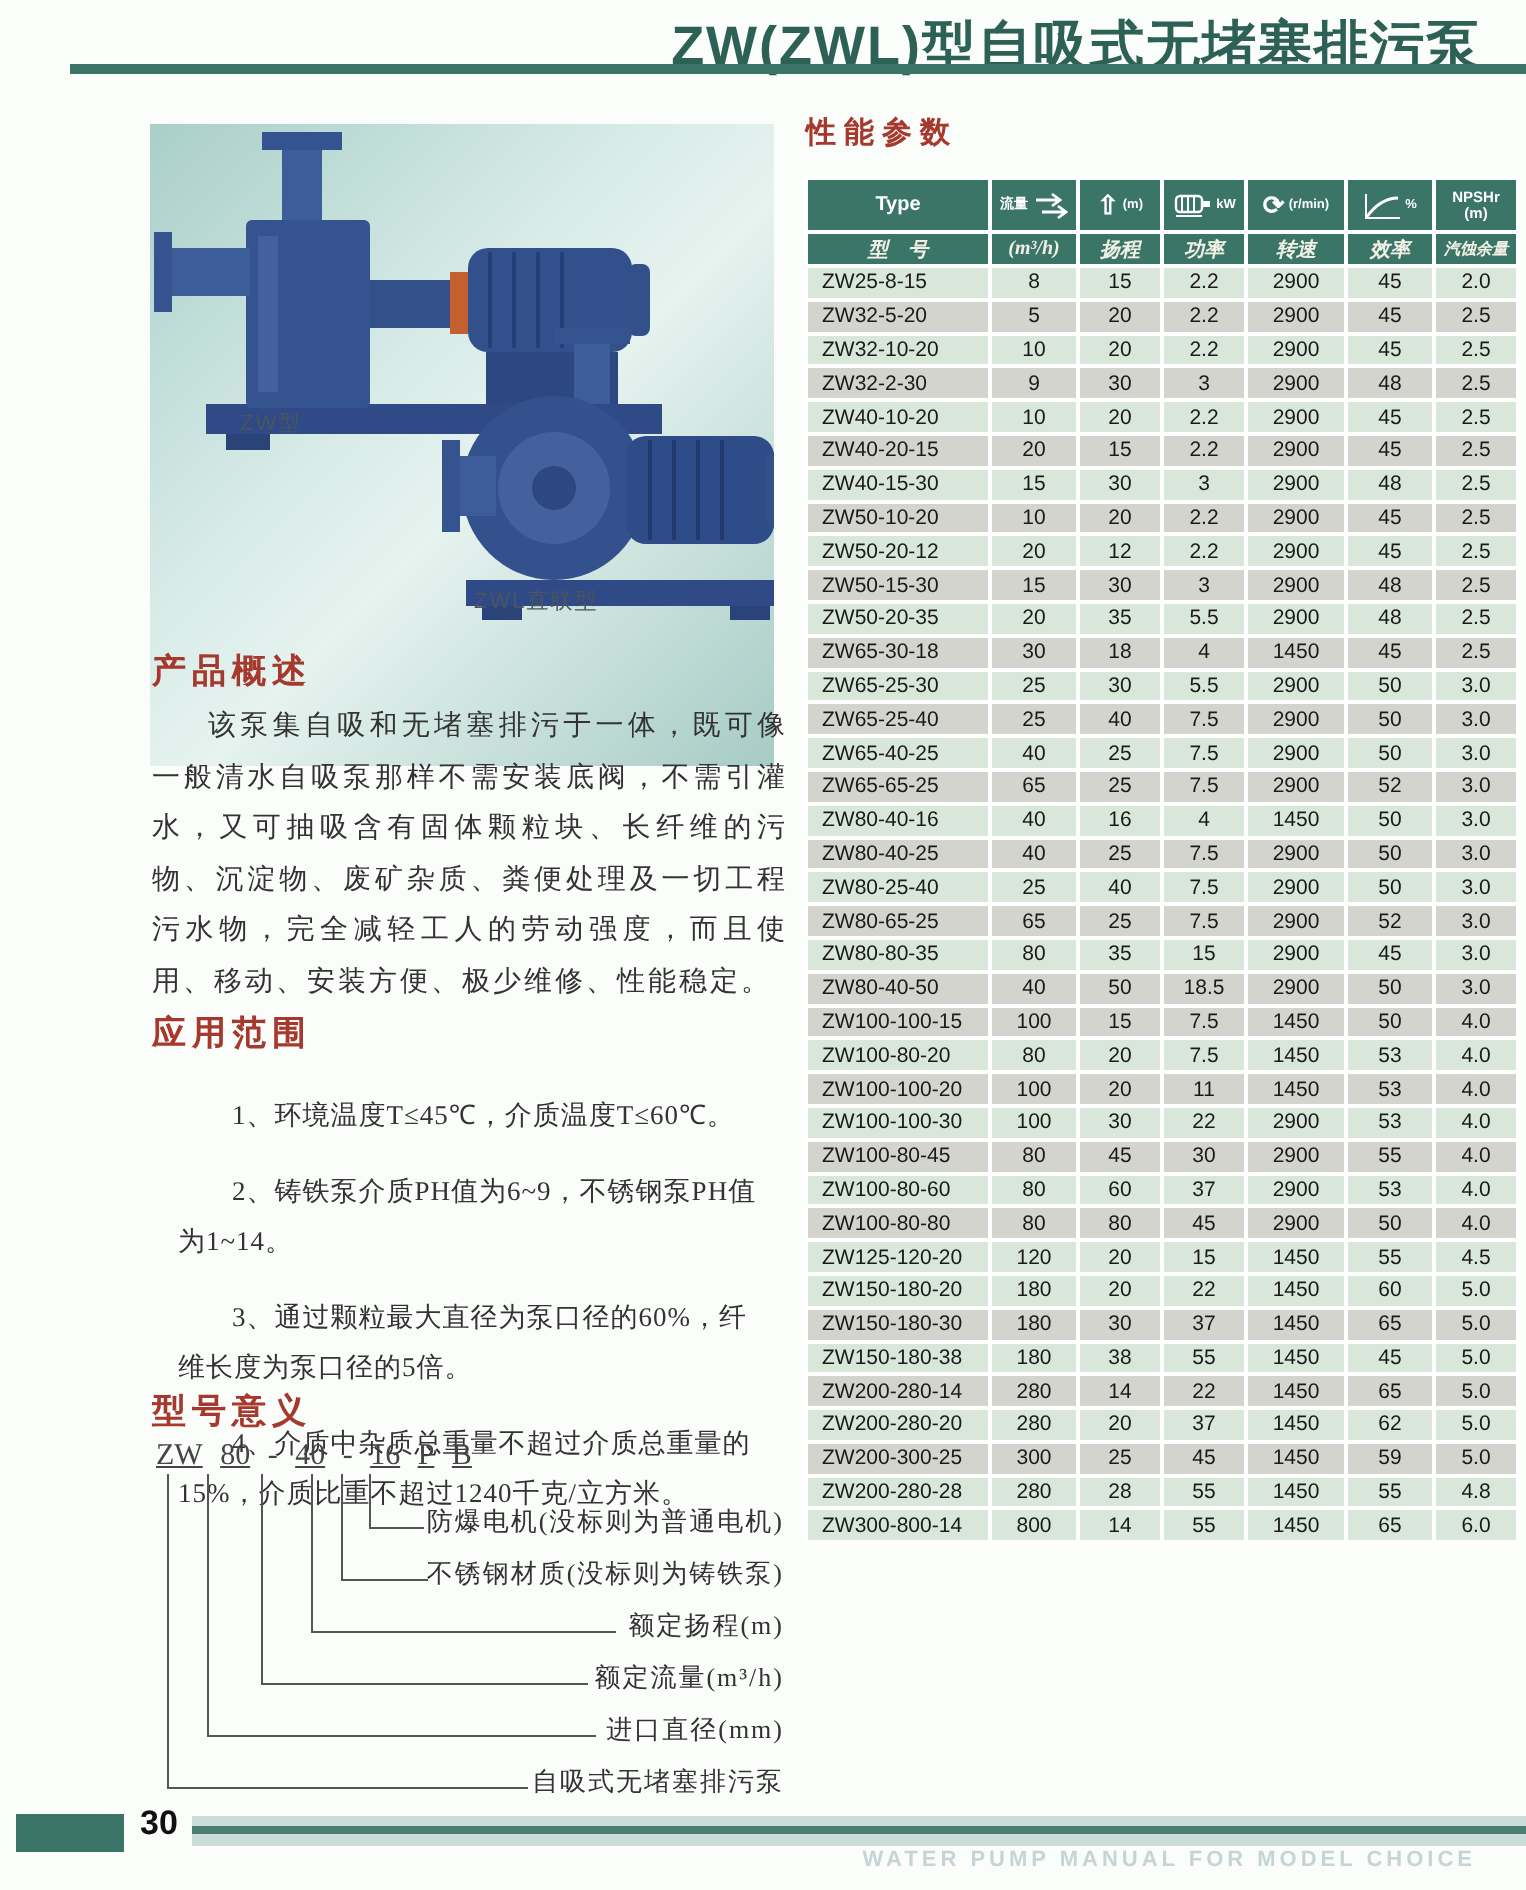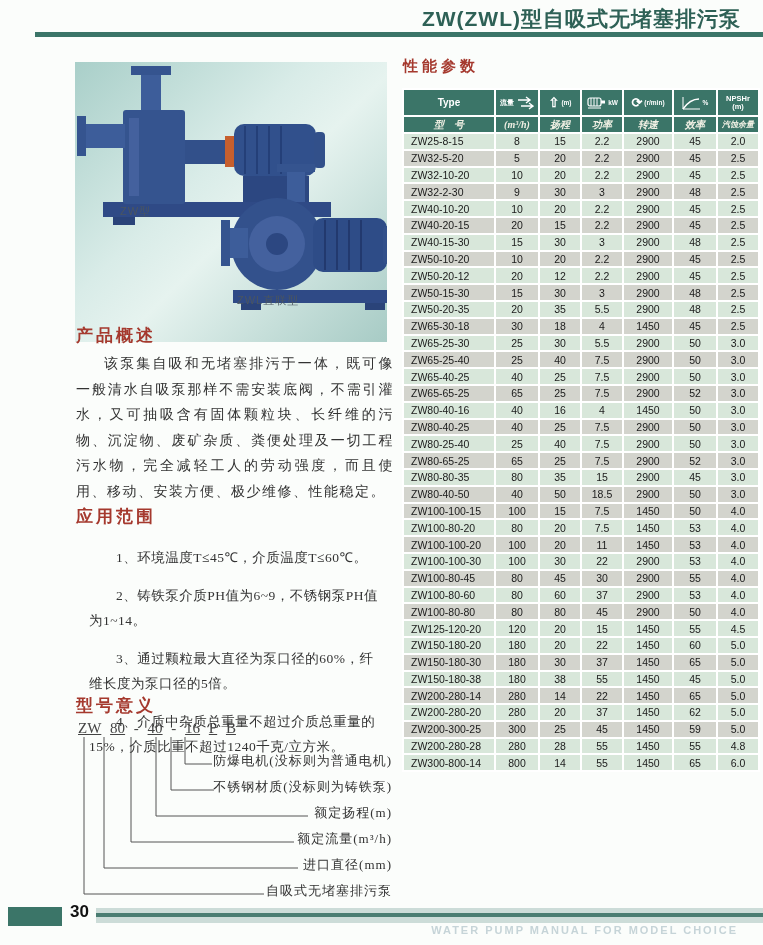--- a/index.html
+++ b/index.html
@@ -5,27 +5,27 @@
   html,body { margin:0; padding:0; }
   body {
     width:763px; height:945px; position:relative;
     background:#fbfdfb;
     font-family:"Liberation Sans", sans-serif;
     overflow:hidden;
   }
   
   .page-title {
     position:absolute; top:5px; right:22px;
-    font-size:21px; font-weight:bold; color:#2e6156; letter-spacing:1px;
+    font-size:27px; font-weight:bold; color:#2e6156; letter-spacing:1px;
   }
   .header-rule { position:absolute; top:32px; left:35px; right:0; height:5px; background:#3b7568; }
 
   
   .photo-panel {
-    position:absolute; left:75px; top:62px; width:312px; height:280px;
+    position:absolute; left:75px; top:62px; width:312px; height:321px;
     background:linear-gradient(135deg,#a9cfc9 0%,#d9ece8 40%,#e6f3ef 55%,#a7cbc5 100%);
   }
   .photo-panel svg { position:absolute; left:0; top:0; }
   .photo-label { position:absolute; font-size:11px; color:#4a5560; letter-spacing:1px; }
   .photo-label.zw  { left:45px;  top:142px; }
   .photo-label.zwl { left:162px; top:231px; }
 
   
   .sec-heading {
     position:absolute; left:76px; font-size:17px; font-weight:bold;

